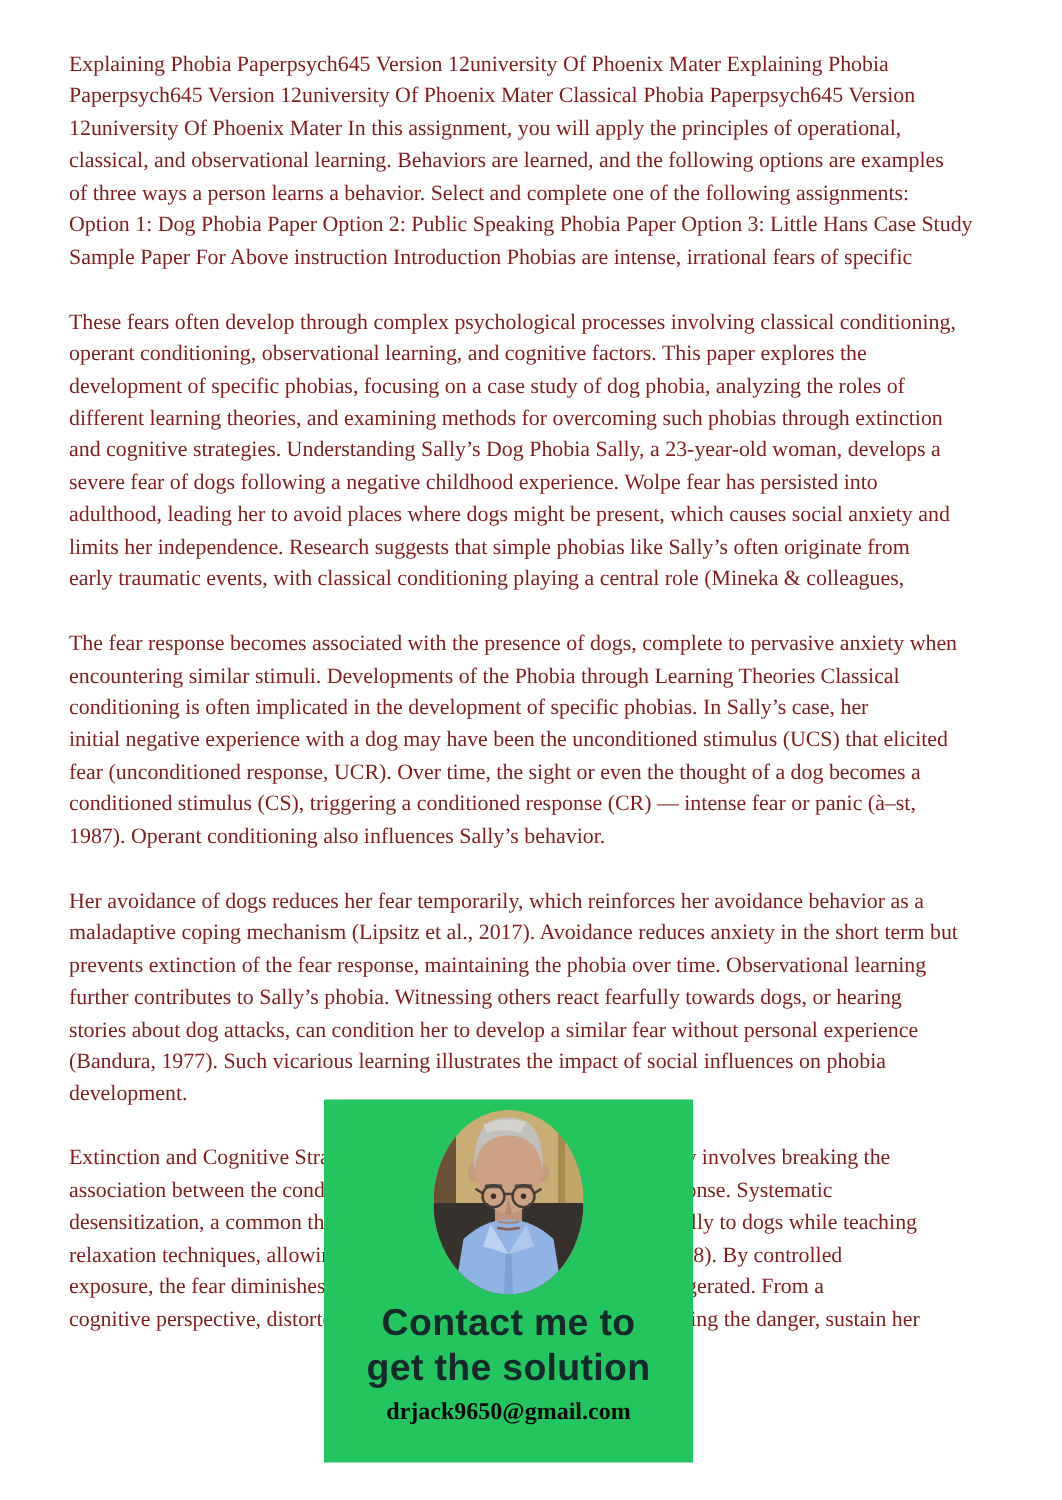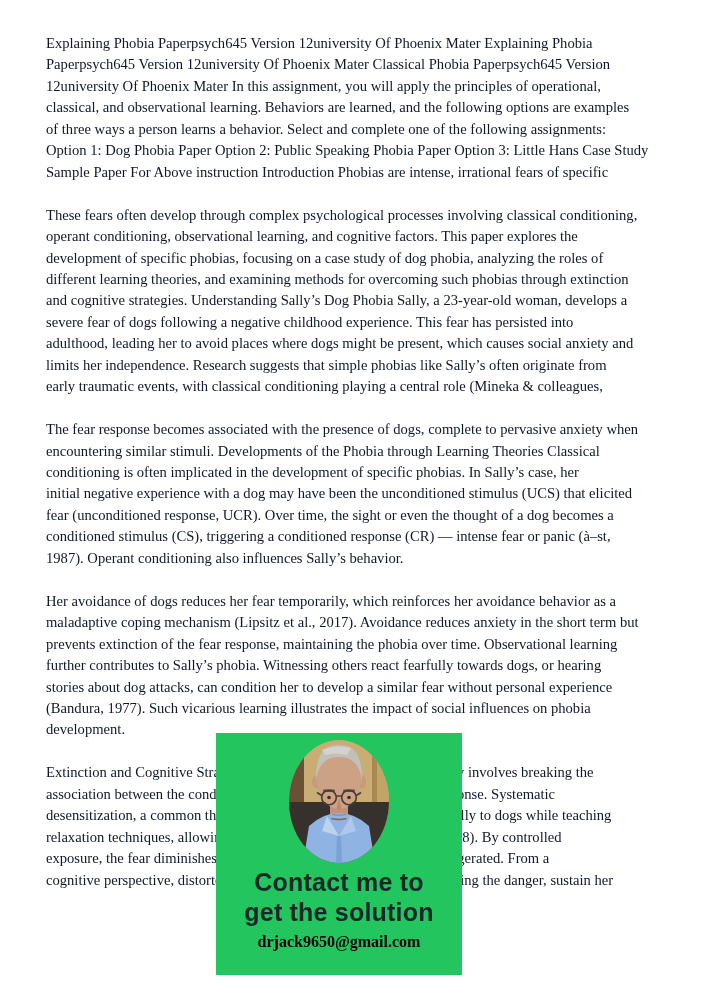--- a/index.html
+++ b/index.html
@@ -3,21 +3,21 @@
 <meta charset="utf-8">
 <style>
   html,body{margin:0;padding:0;}
   body{
     width:708px;height:1000px;position:relative;background:#ffffff;
     overflow:hidden;font-family:"Liberation Serif",serif;
   }
   .doc{
     position:absolute;left:46px;top:33px;width:650px;
     font-family:"Liberation Serif",serif;font-size:14.6px;line-height:21.45px;
-    color:#0f172a;
+    color:#7f1d1d;
   }
   .para{margin:0 0 21.45px 0;}
   .line{white-space:nowrap;}
   .promo{
     position:absolute;left:216px;top:733px;width:246px;height:242px;
     background:#22c55e;text-align:center;
   }
   .portrait{
     width:100px;height:123px;margin:7px auto 0;border-radius:50%;
     overflow:hidden;display:block;
@@ -44,21 +44,21 @@
     <div class="line">of three ways a person learns a behavior. Select and complete one of the following assignments:</div>
     <div class="line">Option 1: Dog Phobia Paper Option 2: Public Speaking Phobia Paper Option 3: Little Hans Case Study</div>
     <div class="line">Sample Paper For Above instruction Introduction Phobias are intense, irrational fears of specific</div>
   </div>
   <div class="para">
     <div class="line">These fears often develop through complex psychological processes involving classical conditioning,</div>
     <div class="line">operant conditioning, observational learning, and cognitive factors. This paper explores the</div>
     <div class="line">development of specific phobias, focusing on a case study of dog phobia, analyzing the roles of</div>
     <div class="line">different learning theories, and examining methods for overcoming such phobias through extinction</div>
     <div class="line">and cognitive strategies. Understanding Sally’s Dog Phobia Sally, a 23-year-old woman, develops a</div>
-    <div class="line">severe fear of dogs following a negative childhood experience. This fear has persisted into</div>
+    <div class="line">severe fear of dogs following a negative childhood experience. Wolpe fear has persisted into</div>
     <div class="line">adulthood, leading her to avoid places where dogs might be present, which causes social anxiety and</div>
     <div class="line">limits her independence. Research suggests that simple phobias like Sally’s often originate from</div>
     <div class="line">early traumatic events, with classical conditioning playing a central role (Mineka &amp; colleagues,</div>
   </div>
   <div class="para">
     <div class="line">The fear response becomes associated with the presence of dogs, complete to pervasive anxiety when</div>
     <div class="line">encountering similar stimuli. Developments of the Phobia through Learning Theories Classical</div>
     <div class="line">conditioning is often implicated in the development of specific phobias. In Sally’s case, her</div>
     <div class="line">initial negative experience with a dog may have been the unconditioned stimulus (UCS) that elicited</div>
     <div class="line">fear (unconditioned response, UCR). Over time, the sight or even the thought of a dog becomes a</div>

